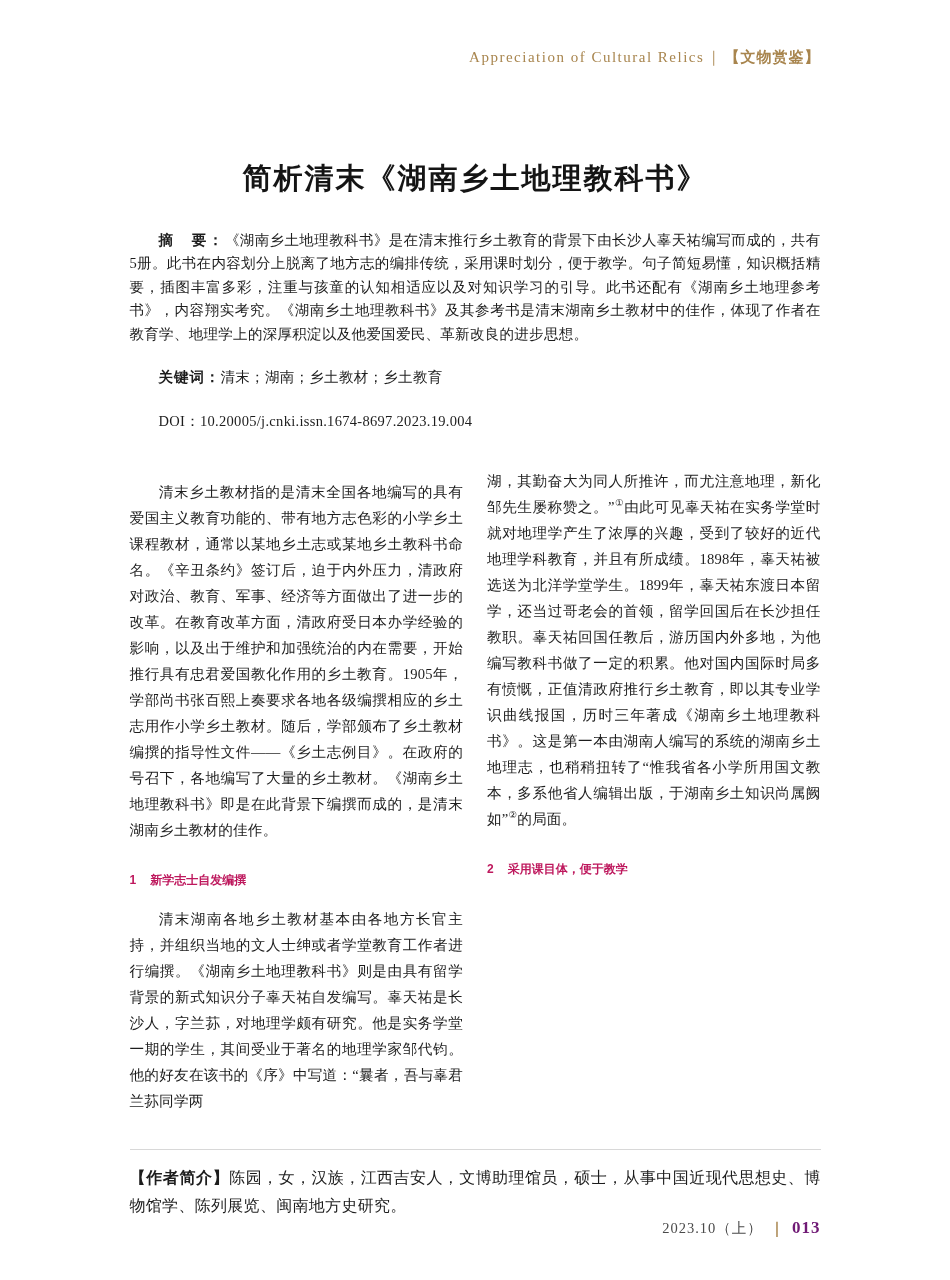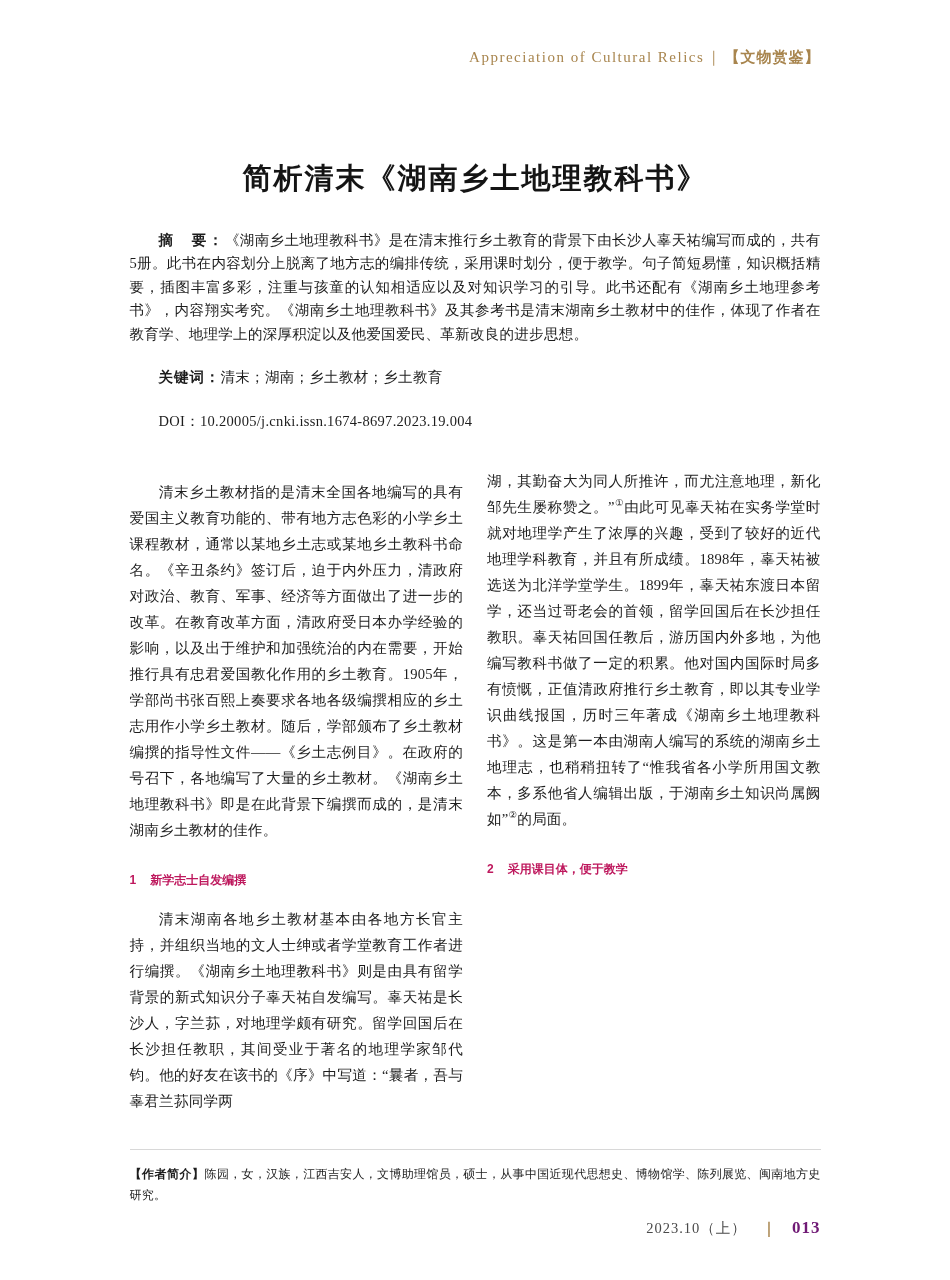--- a/index.html
+++ b/index.html
@@ -92,38 +92,38 @@
   .sec-heading .num { margin-right: 14px; }
   sup.note { font-size: 9.5px; vertical-align: super; }
 
   
   .bio-block {
     margin-top: 34px;
     border-top: 1px solid #d8d8d8;
     padding-top: 14px;
   }
   .bio-para {
-    font-size: 12px;
+    font-size: 16px;
     line-height: 1.75;
     text-align: justify;
     letter-spacing: 0.3px;
   }
   .bio-para b { letter-spacing: 0.5px; }
 
   
   .page-no {
     position: absolute;
     right: 85px;
     bottom: 42px;
     font-size: 14.5px;
     color: #4a4a4a;
     letter-spacing: 1px;
     display: flex;
     align-items: baseline;
-    gap: 15px;
+    gap: 7px;
   }
   .page-no .gold-sep { color: #a8854e; font-weight: bold; }
   .page-no .folio { color: #701a75; font-weight: bold; font-size: 17px; }
 </style>
 </head>
 <body>
 
 <div class="page">
   <div class="content">
 
@@ -139,21 +139,21 @@
       <p class="abstract-para"><b>摘　要：</b><span>《湖南乡土地理教科书》是在清末推行乡土教育的背景下由长沙人辜天祐编写而成的，共有5册。此书在内容划分上脱离了地方志的编排传统，采用课时划分，便于教学。句子简短易懂，知识概括精要，插图丰富多彩，注重与孩童的认知相适应以及对知识学习的引导。此书还配有《湖南乡土地理参考书》，内容翔实考究。《湖南乡土地理教科书》及其参考书是清末湖南乡土教材中的佳作，体现了作者在教育学、地理学上的深厚积淀以及他爱国爱民、革新改良的进步思想。</span></p>
       <p class="kw-line"><b>关键词：</b><span>清末；湖南；乡土教材；乡土教育</span></p>
       <p class="doi-line"><span>DOI：</span><span>10.20005/j.cnki.issn.1674-8697.2023.19.004</span></p>
     </div>
 
     <div class="body-cols">
 
       <div class="col">
         <p class="body-para indent">清末乡土教材指的是清末全国各地编写的具有爱国主义教育功能的、带有地方志色彩的小学乡土课程教材，通常以某地乡土志或某地乡土教科书命名。《辛丑条约》签订后，迫于内外压力，清政府对政治、教育、军事、经济等方面做出了进一步的改革。在教育改革方面，清政府受日本办学经验的影响，以及出于维护和加强统治的内在需要，开始推行具有忠君爱国教化作用的乡土教育。1905年，学部尚书张百熙上奏要求各地各级编撰相应的乡土志用作小学乡土教材。随后，学部颁布了乡土教材编撰的指导性文件——《乡土志例目》。在政府的号召下，各地编写了大量的乡土教材。《湖南乡土地理教科书》即是在此背景下编撰而成的，是清末湖南乡土教材的佳作。</p>
         <h2 class="sec-heading"><span class="num">1</span><span>新学志士自发编撰</span></h2>
-        <p class="body-para indent">清末湖南各地乡土教材基本由各地方长官主持，并组织当地的文人士绅或者学堂教育工作者进行编撰。《湖南乡土地理教科书》则是由具有留学背景的新式知识分子辜天祐自发编写。辜天祐是长沙人，字兰荪，对地理学颇有研究。留学回国后在长沙担任教职，其间受业于著名的地理学家邹代钧。他的好友在该书的《序》中写道：“曩者，吾与辜君兰荪同学两</p>
+        <p class="body-para indent">清末湖南各地乡土教材基本由各地方长官主持，并组织当地的文人士绅或者学堂教育工作者进行编撰。《湖南乡土地理教科书》则是由具有留学背景的新式知识分子辜天祐自发编写。辜天祐是长沙人，字兰荪，对地理学颇有研究。他是实务学堂一期的学生，其间受业于著名的地理学家邹代钧。他的好友在该书的《序》中写道：“曩者，吾与辜君兰荪同学两</p>
       </div>
 
       <div class="col">
         <p class="body-para"><span>湖，其勤奋大为同人所推许，而尤注意地理，新化邹先生屡称赞之。”</span><sup class="note">①</sup><span>由此可见辜天祐在实务学堂时就对地理学产生了浓厚的兴趣，受到了较好的近代地理学科教育，并且有所成绩。1898年，辜天祐被选送为北洋学堂学生。1899年，辜天祐东渡日本留学，还当过哥老会的首领，留学回国后在长沙担任教职。辜天祐回国任教后，游历国内外多地，为他编写教科书做了一定的积累。他对国内国际时局多有愤慨，正值清政府推行乡土教育，即以其专业学识曲线报国，历时三年著成《湖南乡土地理教科书》。这是第一本由湖南人编写的系统的湖南乡土地理志，也稍稍扭转了“惟我省各小学所用国文教本，多系他省人编辑出版，于湖南乡土知识尚属阙如”</span><sup class="note">②</sup><span>的局面。</span></p>
         <h2 class="sec-heading"><span class="num">2</span><span>采用课目体，便于教学</span></h2>
       </div>
 
     </div>
 
     <div class="bio-block">

